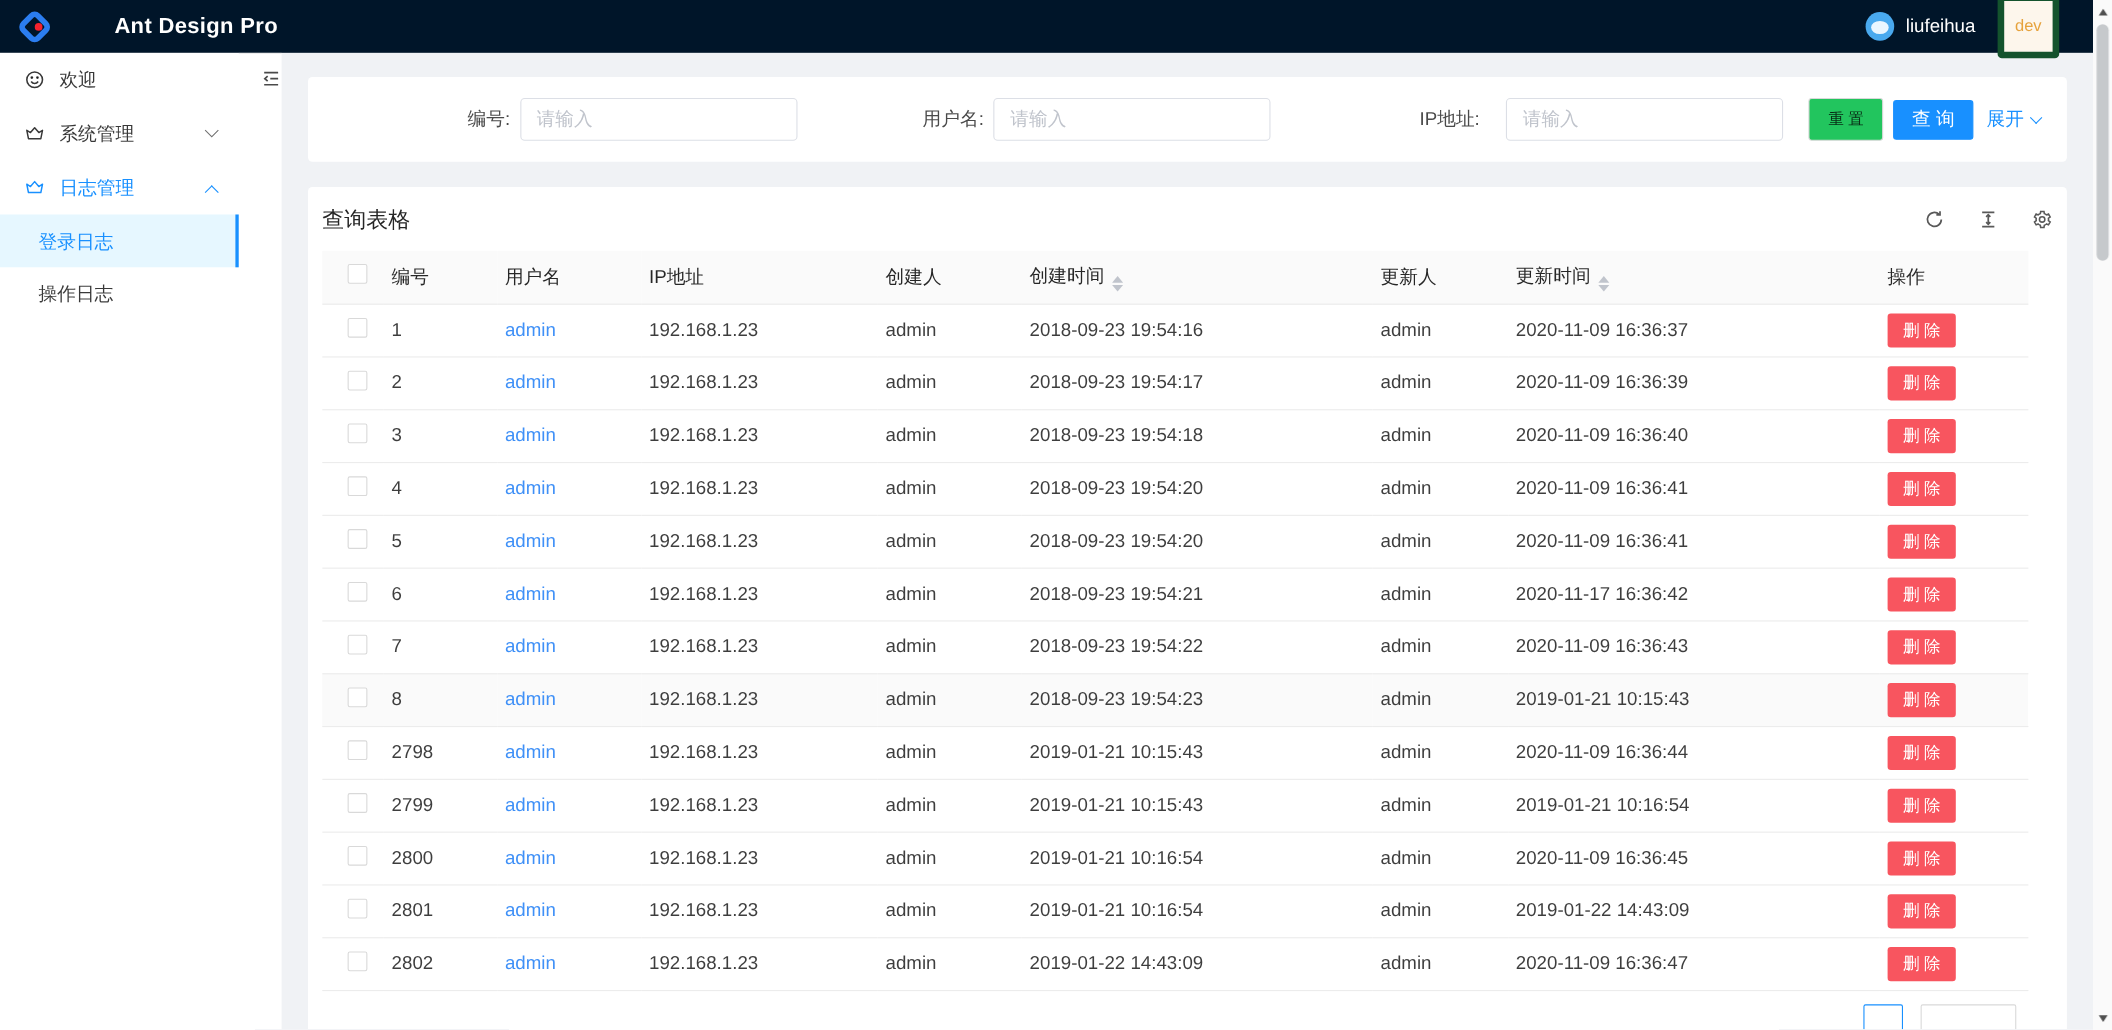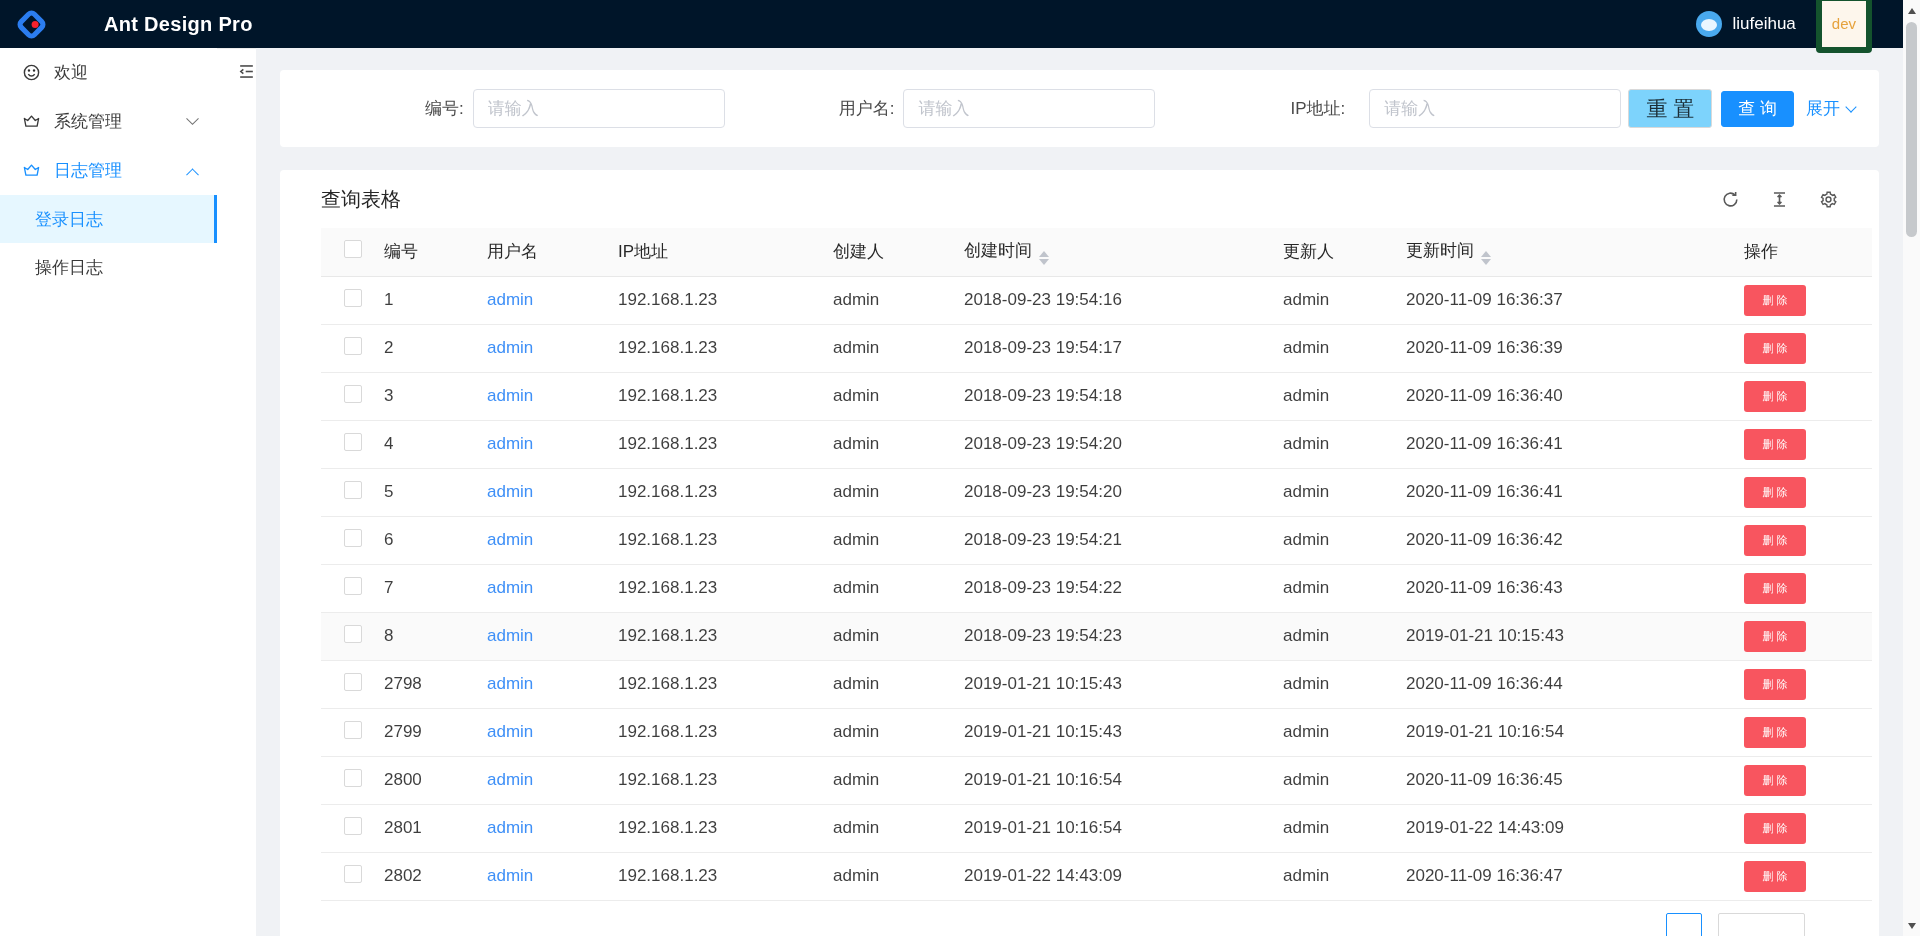--- a/index.html
+++ b/index.html
@@ -43,29 +43,29 @@
   .content { flex:1; padding:22px 24px 0; display:flex; flex-direction:column; overflow:hidden; }
 
   .search-card { background:#fff; border-radius:4px; height:77px; flex:none;
     display:flex; align-items:center; padding:0 24px; margin-bottom:23px; }
   .fgroup { display:flex; align-items:center; }
   .flabel { font-size:17px; color:#4a4a4a; margin-right:9px; white-space:nowrap;margin-left:36px; }
   .finput { width:252px; height:39px; border:1px solid #dcdfe6; border-radius:4px;
     font-size:17px; padding:0 14px; color:#333; background:#fff; outline:none; }
   .finput::placeholder { color:#c0c4cc; }
   .btns { margin-left:auto; display:flex; align-items:center; }
-  .btn-reset { height:39px; padding:0 17px; background:#7dd3fc; border:1px solid #d9d9d9; border-radius:3px;
-    font-size:21px; color:rgba(0,0,0,.78); cursor:pointer; }
+  .btn-reset { height:39px; padding:0 17px; background:#22c55e; border:1px solid #d9d9d9; border-radius:3px;
+    font-size:14px; color:rgba(0,0,0,.78); cursor:pointer; }
   .btn-search { height:36px; padding:0 16px; background:#1890ff; border:1px solid #1890ff; border-radius:3px;
     font-size:17px; color:#fff; margin-left:9px; cursor:pointer; }
   .expand-link { color:#1890ff; font-size:17px; margin-left:12px; cursor:pointer; display:flex; align-items:center; }
   .expand-link .chev2 { width:8px; height:8px; border-right:1.7px solid #1890ff; border-bottom:1.7px solid #1890ff;
     transform:rotate(45deg); margin-left:7px; position:relative; top:-2px; }
 
-  .table-card { background:#fff; border-radius:4px 4px 0 0; flex:1; padding:0 41px; overflow:hidden; }
+  .table-card { background:#fff; border-radius:4px 4px 0 0; flex:1; padding:0 13px; overflow:hidden; }
   .card-head { height:58px; display:flex; align-items:center; }
   .card-title { font-size:20px; color:#262626; }
   .toolbar { margin-left:auto; display:flex; align-items:center; gap:30px; }
   .tool-icon { width:19px; height:19px; color:#595959; cursor:pointer; display:inline-flex; }
 
   table { width:1551px; border-collapse:collapse; table-layout:fixed; }
   th { height:48px; background:#fafafa; text-align:left; font-weight:500; font-size:17px;
     color:rgba(0,0,0,.85); padding:0 0 0 7px; border-bottom:1px solid #e8e8e8; white-space:nowrap; }
   th.cbcol, td.cbcol { padding-left:23px; }
   td { height:48px; font-size:17px; color:rgba(0,0,0,.76); padding:0 0 0 7px;
@@ -73,21 +73,21 @@
   tr.hl td { background:#fafafa; }
   .cbx { width:18px; height:18px; border:1px solid #d9d9d9; border-radius:2px; background:#fff;
     display:inline-block; cursor:pointer; }
   .lnk { color:#3f90f7; text-decoration:none; cursor:pointer; }
   .sorters { display:inline-flex; flex-direction:column; margin-left:7px; vertical-align:-1px; }
   .car-up { width:0; height:0; border-left:5px solid transparent; border-right:5px solid transparent;
     border-bottom:6px solid #c0c4cc; margin-bottom:2px; }
   .car-dn { width:0; height:0; border-left:5px solid transparent; border-right:5px solid transparent;
     border-top:6px solid #c0c4cc; }
   .btn-del { width:62px; height:31px; background:#f8555f; border:none; border-radius:3px;
-    color:#fff; font-size:11px; cursor:pointer; }
+    color:#fff; font-size:15px; cursor:pointer; }
 
   .pagination { display:flex; justify-content:flex-end; align-items:flex-start; gap:16px;
     margin-top:12px; padding-right:33px; }
   .page-box { width:36px; height:36px; border:1px solid #1890ff; border-radius:2px; background:#fff; cursor:pointer; }
   .size-box { width:87px; height:36px; border:1px solid #d9d9d9; border-radius:2px; background:#fff; cursor:pointer; }
 
   
   .sbar { position:fixed; top:0; right:0; width:17px; height:936px; background:#fafafa; z-index:60; }
   .sb-up, .sb-dn { position:absolute; left:0; width:17px; height:17px; display:flex; align-items:center; justify-content:center; cursor:pointer; }
   .sb-up { top:2px; } .sb-dn { bottom:2px; }
@@ -308,21 +308,21 @@
                 <td><button class="btn-del">删 除</button></td>
               </tr>
               <tr>
                 <td class="cbcol"><span class="cbx"></span></td>
                 <td>6</td>
                 <td><a class="lnk">admin</a></td>
                 <td>192.168.1.23</td>
                 <td>admin</td>
                 <td>2018-09-23 19:54:21</td>
                 <td>admin</td>
-                <td>2020-11-09 16:36:42</td>
+                <td>2020-11-17 16:36:42</td>
                 <td><button class="btn-del">删 除</button></td>
               </tr>
               <tr>
                 <td class="cbcol"><span class="cbx"></span></td>
                 <td>7</td>
                 <td><a class="lnk">admin</a></td>
                 <td>192.168.1.23</td>
                 <td>admin</td>
                 <td>2018-09-23 19:54:22</td>
                 <td>admin</td>

